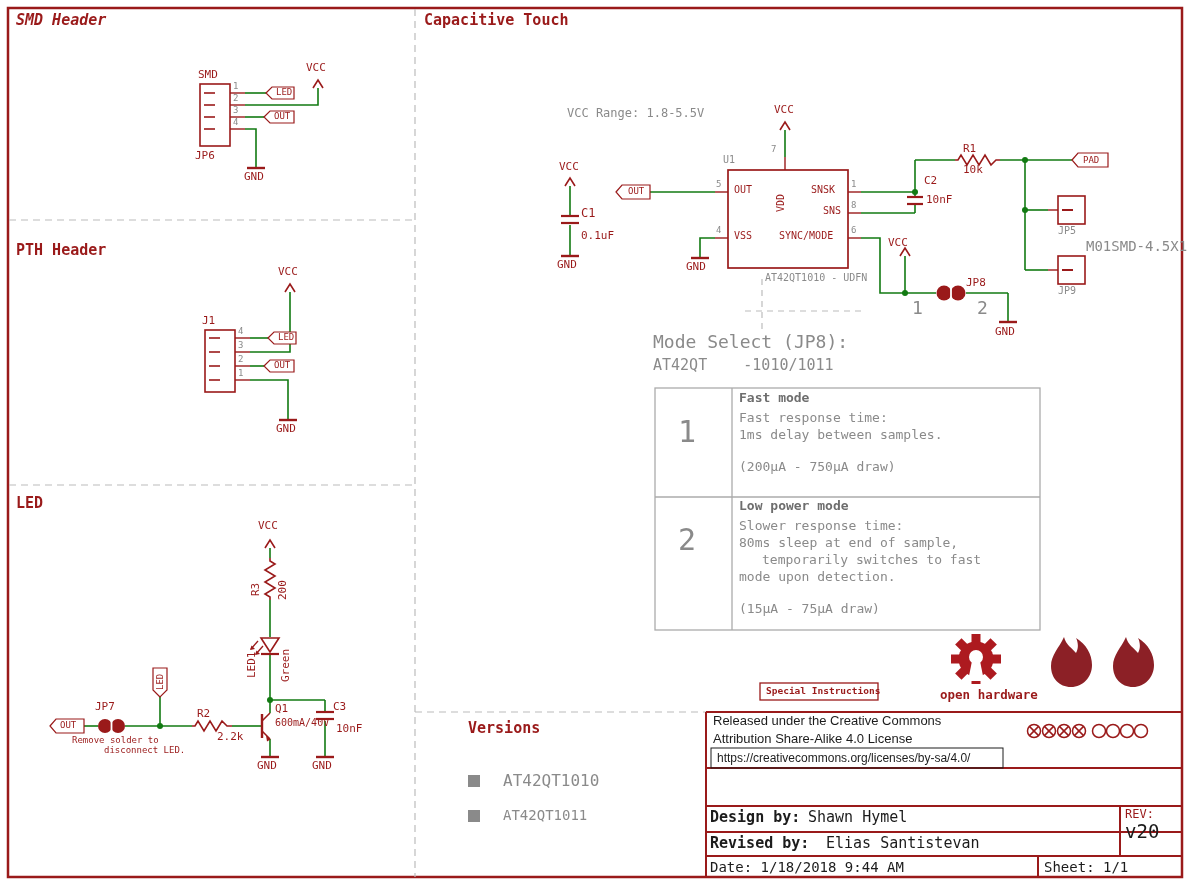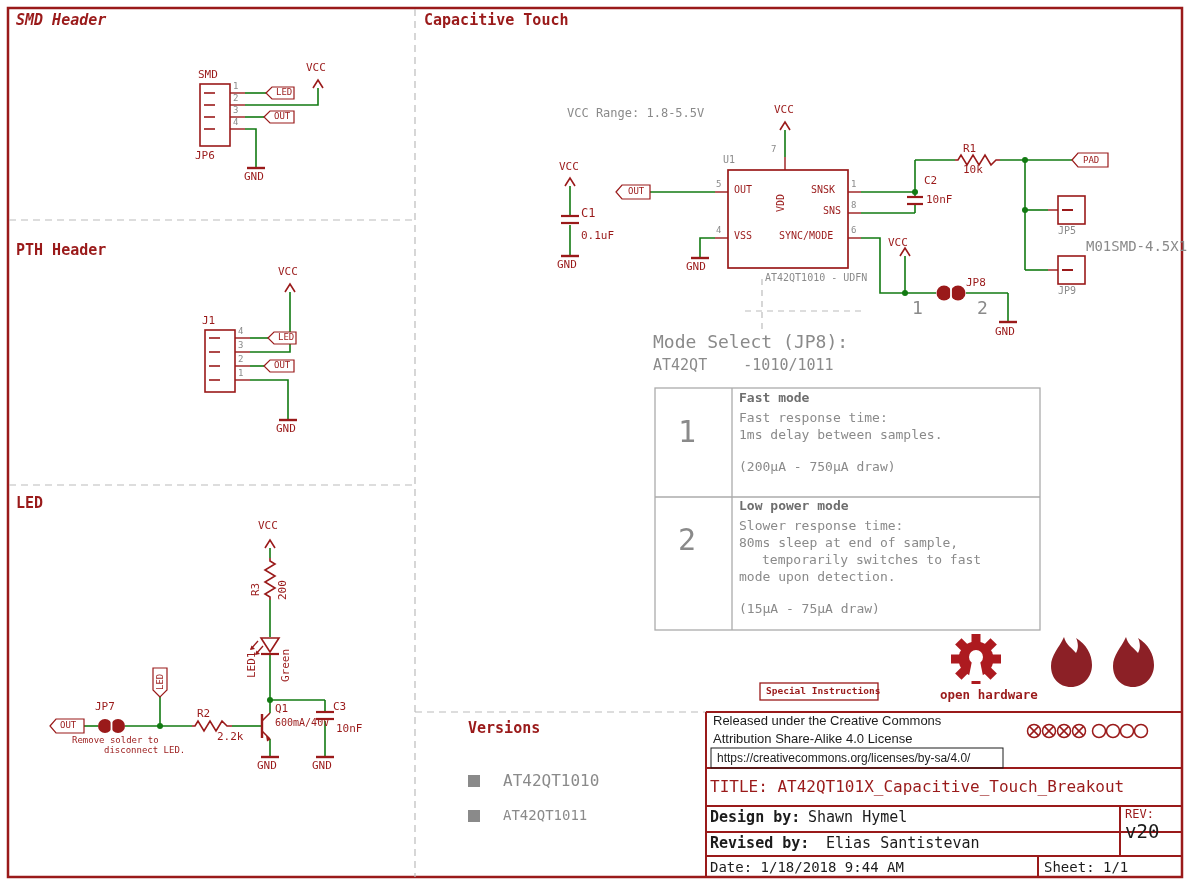--- a/index.html
+++ b/index.html
@@ -342,21 +342,20 @@
 <div class="t g" style="left:739px;top:536px;font-size:13px;">80ms sleep at end of sample,</div>
 <div class="t g" style="left:762px;top:553px;font-size:13px;">temporarily switches to fast</div>
 <div class="t g" style="left:739px;top:570px;font-size:13px;">mode upon detection.</div>
 <div class="t g" style="left:739px;top:602px;font-size:13px;">(15μA - 75μA draw)</div>
 
 <div class="t b" style="left:766px;top:686px;font-size:9.5px;">Special Instructions</div>
 <div class="t b" style="left:940px;top:688px;font-size:12.5px;">open hardware</div>
 <div class="t k sans" style="left:713px;top:714px;font-size:13px;">Released under the Creative Commons</div>
 <div class="t k sans" style="left:713px;top:732px;font-size:13px;">Attribution Share-Alike 4.0 License</div>
 <div class="t k sans" style="left:717px;top:752px;font-size:12px;">https://creativecommons.org/licenses/by-sa/4.0/</div>
-<div class="t" style="left:710px;top:779px;font-size:16px;">TITLE: AT42QT101X_Capacitive_Touch_Breakout</div>
 <div class="t k b" style="left:710px;top:810px;font-size:15px;">Design by:</div>
 <div class="t k" style="left:808px;top:810px;font-size:15px;">Shawn Hymel</div>
 <div class="t k b" style="left:710px;top:836px;font-size:15px;">Revised by:</div>
 <div class="t k" style="left:826px;top:836px;font-size:15px;">Elias Santistevan</div>
 <div class="t" style="left:1125px;top:808px;font-size:12px;">REV:</div>
 <div class="t k" style="left:1125px;top:822px;font-size:19px;">v20</div>
 <div class="t k" style="left:710px;top:860px;font-size:14px;">Date: 1/18/2018 9:44 AM</div>
 <div class="t k" style="left:1044px;top:860px;font-size:14px;">Sheet: 1/1</div>
 
 <div class="t b" style="left:424px;top:721px;font-size:15px;margin-left:44px;">Versions</div>

